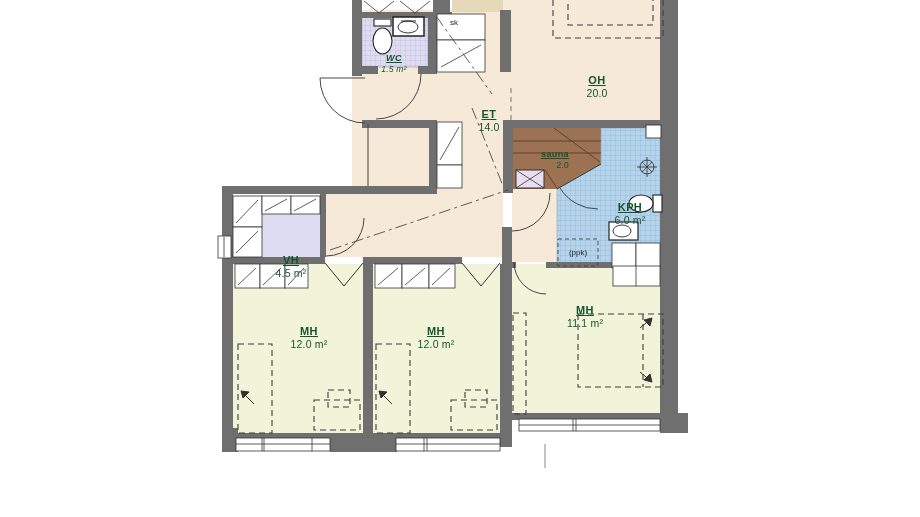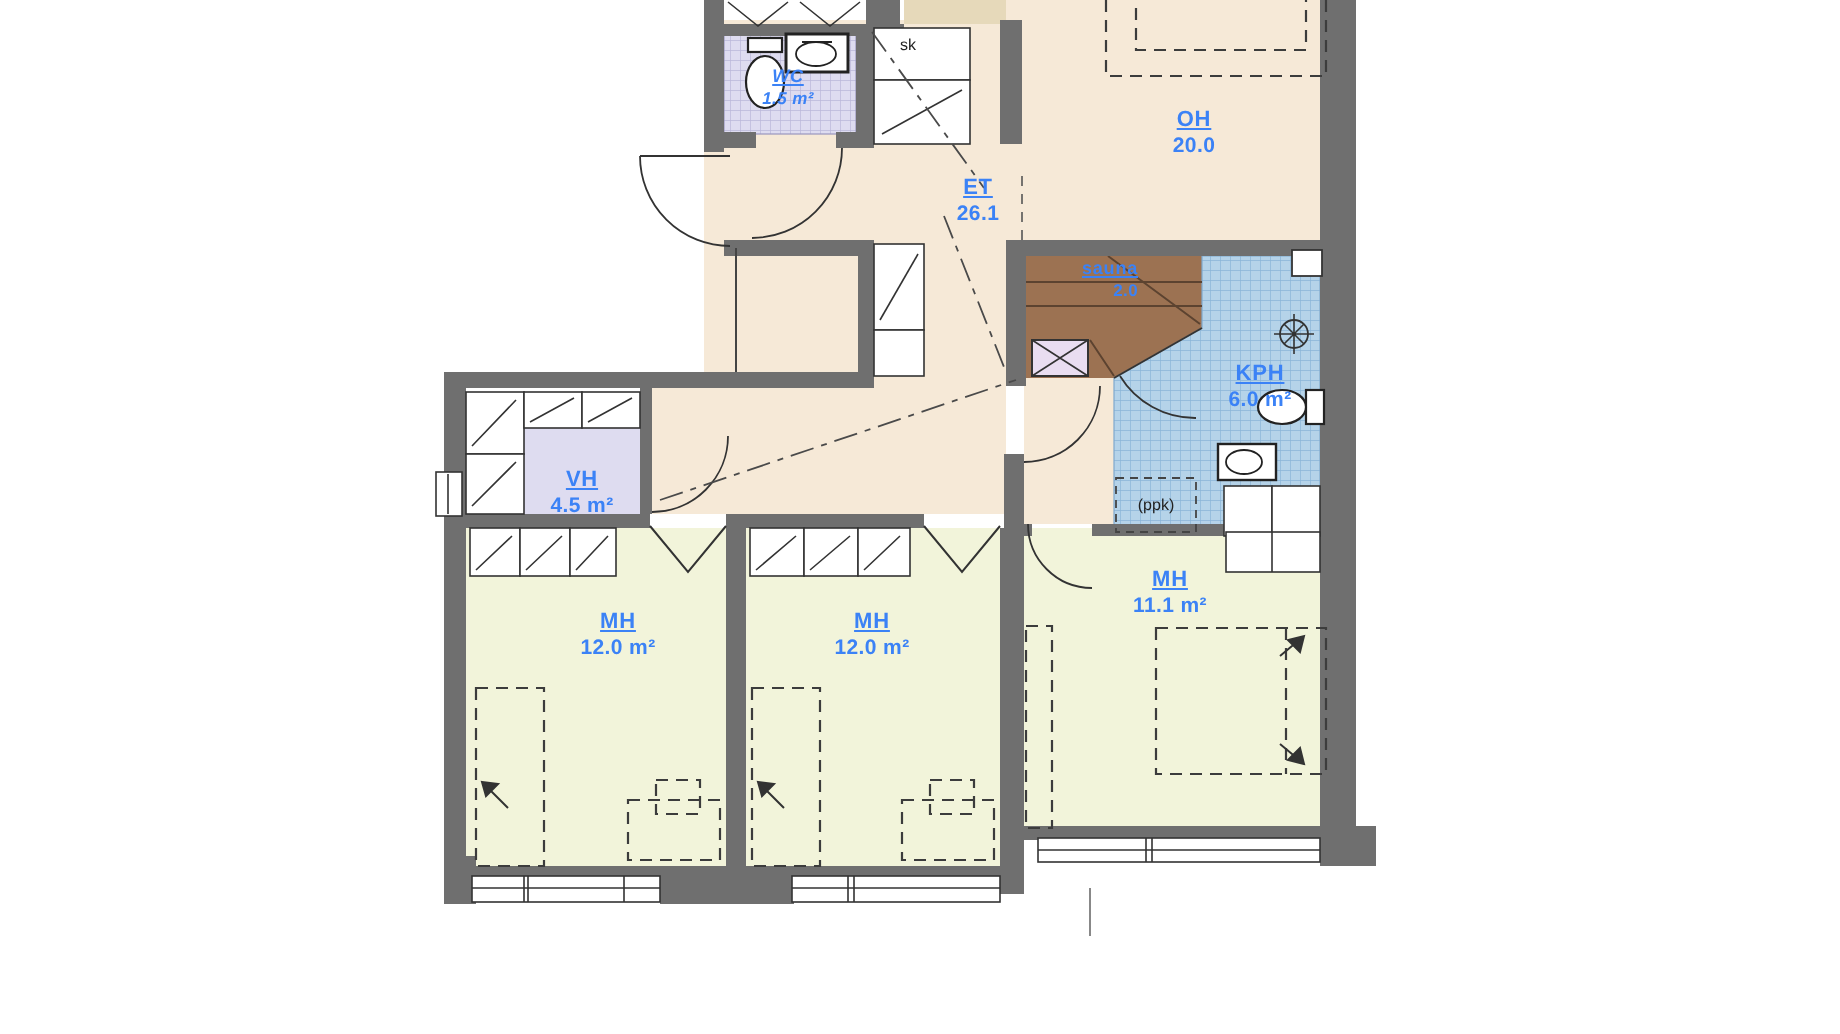--- a/index.html
+++ b/index.html
@@ -3,24 +3,24 @@
 <meta charset="utf-8">
 <style>
   html,body{margin:0;padding:0;background:#fff;}
   .plan{
     position:relative;width:920px;height:517px;background:#ffffff;
     font-family:"Liberation Sans", sans-serif;overflow:hidden;
   }
   .plan svg{position:absolute;left:0;top:0;}
   .room-label{
     position:absolute;transform:translateX(-50%);text-align:center;
-    color:#3b82f6;line-height:1.18;white-space:nowrap;pointer-events:none;
+    color:#14532d;line-height:1.18;white-space:nowrap;pointer-events:none;margin-top:20px;
   }
   .rname{font-size:11px;font-weight:bold;letter-spacing:.4px;text-decoration:underline;}
-  .rarea{font-size:10.5px;font-weight:bold;letter-spacing:.2px;text-align:right;}
+  .rarea{font-size:10.5px;font-weight:normal;letter-spacing:.2px;text-align:right;}
   .small .rname{font-size:9px;}
   .small .rarea{font-size:8.5px;}
   .slabel{position:absolute;transform:translateX(-50%);font-size:8px;color:#222;white-space:nowrap;}
   
   .wall{fill:#6f6f6f;stroke:none;}
   .thin{stroke:#333;stroke-width:.8;fill:none;}
   .cell{fill:#ffffff;stroke:#333;stroke-width:.8;}
   .fixture{fill:#ffffff;stroke:#222;stroke-width:1.1;}
   .dashf{fill:none;stroke:#3c3c3c;stroke-width:1.1;stroke-dasharray:6 4;}
   .arc{fill:none;stroke:#333;stroke-width:.9;}
@@ -193,21 +193,21 @@
     </g>
   </svg>
 
   <div class="room-label small" style="left:394px;top:33px;font-style:italic">
     <div class="rname">WC</div>
     <div class="rarea">1.5 m²</div>
   </div>
   <div class="slabel" style="left:454px;top:18px">sk</div>
   <div class="room-label" style="left:489px;top:88px">
     <div class="rname">ET</div>
-    <div class="rarea">26.1</div>
+    <div class="rarea">14.0</div>
   </div>
   <div class="room-label" style="left:597px;top:54px">
     <div class="rname">OH</div>
     <div class="rarea">20.0</div>
   </div>
   <div class="room-label small" style="left:555px;top:129px">
     <div class="rname">sauna</div>
     <div class="rarea">2.0</div>
   </div>
   <div class="room-label" style="left:630px;top:181px">

